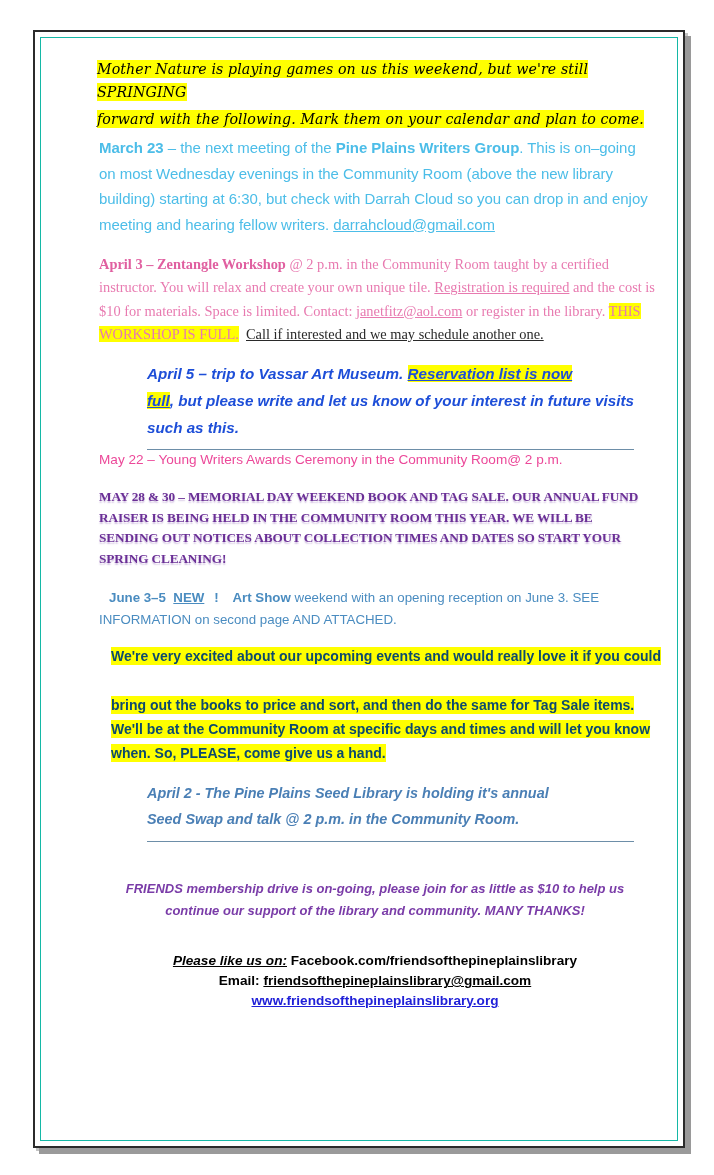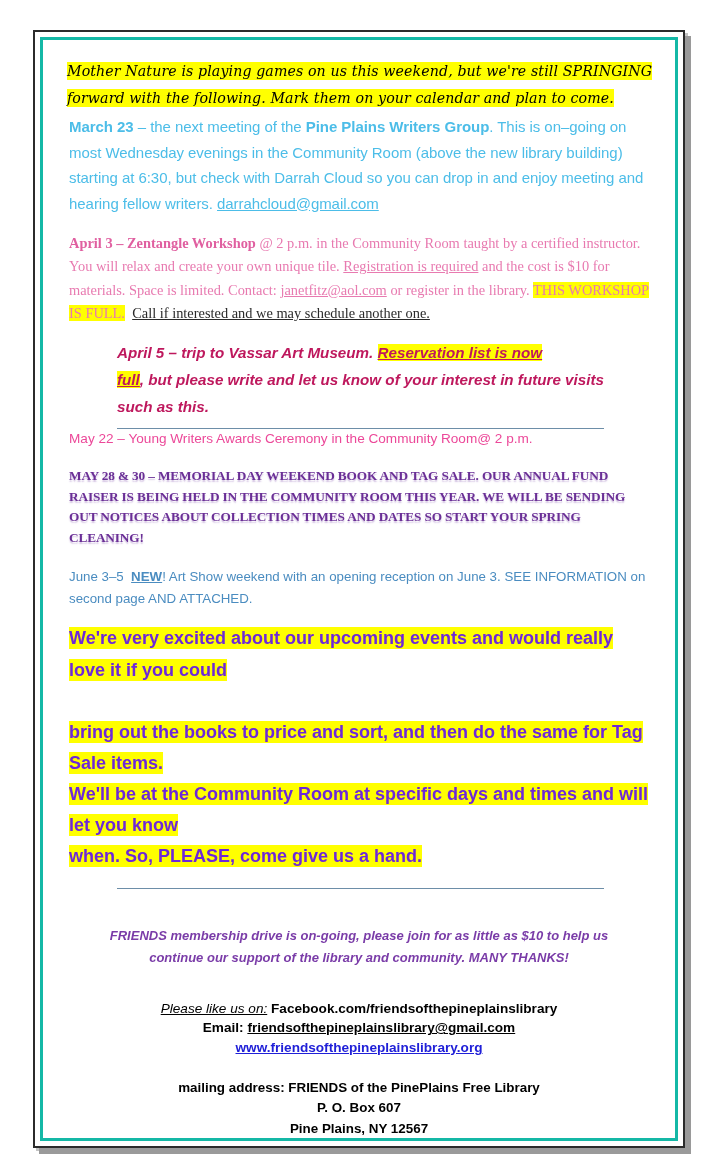--- a/index.html
+++ b/index.html
@@ -19,23 +19,24 @@
     position: absolute;
     left: 33px; top: 30px;
     width: 652px; height: 1118px;
     background: #ffffff;
     border: 2px solid #2b2b2b;
     box-shadow: 6px 6px 0 0 #9a9a9a, 3px 3px 0 0 #c4c4c4;
   }
   #page-inner {
     position: absolute;
     left: 5px; top: 5px; right: 5px; bottom: 5px;
-    border: 3px solid #14b8a6;
+    border: 1px solid #14b8a6;
     background: #ffffff;
     overflow: hidden;
+    padding-left: 32px;
   }
   #content {
     padding: 20px 22px 10px 22px;
   }
 
   
   .hl { background: #ffff00; }
   .u  { text-decoration: underline; }
   .b  { font-weight: bold; }
   sup { font-size: 0.62em; vertical-align: super; }
@@ -90,21 +91,21 @@
     font-size: 14.4px;
     line-height: 1.62;
     margin: 0 0 14px 4px;
   }
   .april3 .b { font-weight: bold; color: #e05fa0; }
   .april3 .u { text-decoration: underline; }
   .april3 .dark { color: #2a2a2a; }
 
   
   .april5 {
-    color: #be185d;
+    color: #1d4ed8;
     font-family: "Liberation Sans", sans-serif;
     font-weight: bold;
     font-style: italic;
     font-size: 15.2px;
     line-height: 1.78;
     margin: 12px 0 0 52px;
     width: 500px;
   }
   .april5 .hl { background: #ffff00; }
   .rule-a5 { margin-left: 52px; }
@@ -144,31 +145,31 @@
   }
 
   
   .june35 {
     color: #4a8cc0;
     font-family: "Liberation Sans", sans-serif;
     font-size: 13.3px;
     line-height: 1.64;
     margin: 0 0 14px 4px;
   }
-  .june35 .b { font-weight: normal; }
+  .june35 .b { font-weight: bold; margin-left: 10px; }
   .june35 .u { text-decoration: underline; font-weight: bold; }
 
   
   .help {
     font-family: "Liberation Sans", sans-serif;
     font-weight: bold;
-    font-size: 18px;
+    font-size: 14px;
     line-height: 1.73;
-    color: #6d28d9;
-    margin: 0 0 16px 4px;
+    color: #0c4a6e;
+    margin: 0 0 16px 16px;
     width: 580px;
   }
   .help span { background: #ffff00; padding: 1px 0; }
 
   
   .april2 {
     color: #4a7fb5;
     font-family: "Liberation Sans", sans-serif;
     font-weight: bold;
     font-style: italic;
@@ -195,21 +196,21 @@
   .contact {
     text-align: center;
     font-family: "Liberation Sans", sans-serif;
     font-size: 13.6px;
     font-weight: bold;
     color: #000000;
     line-height: 1.46;
     margin: 30px 0 0 0;
   }
   .contact .lead {
-    font-weight: normal;
+    font-weight: bold;
     font-style: italic;
     text-decoration: underline;
   }
   .contact .u { text-decoration: underline; }
   .contact .weburl {
     color: #2020d8;
     text-decoration: underline;
   }
 
   .mailing {
@@ -250,35 +251,30 @@
       <p class="june35"><span class="b">June 3–5</span>&nbsp;&nbsp;<span class="u">NEW</span><span class="b">!  </span><span class="b">Art Show</span><span> weekend with an opening reception on June 3.  SEE INFORMATION on second page  AND ATTACHED.</span></p>
 
       <div class="help">
         <span>We're very excited about our upcoming events and would really love it if you could</span><br>
         <br>
         <span>bring out the books to price and sort, and then do the same for Tag Sale items.</span><br>
         <span>We'll be at the Community Room at specific days and times and will let you know</span><br>
         <span>when.  So, PLEASE, come give us a hand.</span>
       </div>
 
+      <p class="april2"><span>April 2 - The Pine Plains Seed Library is holding  it's annual</span><br><span>Seed Swap and talk @ 2 p.m. in the Community Room.</span></p>
       <hr class="rule rule-a2">
 
       <div class="membership">
         <span>FRIENDS membership drive is on-going, please join for as little as $10 to help us</span><br>
         <span>continue our support of the library and community.  MANY THANKS!</span>
       </div>
 
       <div class="contact">
         <div><span class="lead">Please like us on:</span> <span>Facebook.com/friendsofthepineplainslibrary</span></div>
         <div><span>Email:</span> <span class="u">friendsofthepineplainslibrary@gmail.com</span></div>
         <div><span class="weburl">www.friendsofthepineplainslibrary.org</span></div>
       </div>
 
-      <div class="mailing">
-        <span>mailing address:  FRIENDS of the PinePlains Free Library</span><br>
-        <span>P. O. Box 607</span><br>
-        <span>Pine Plains, NY  12567</span><br>
-        
-      </div>
 
     </div>
   </div>
 </div>
 
 </body></html>

